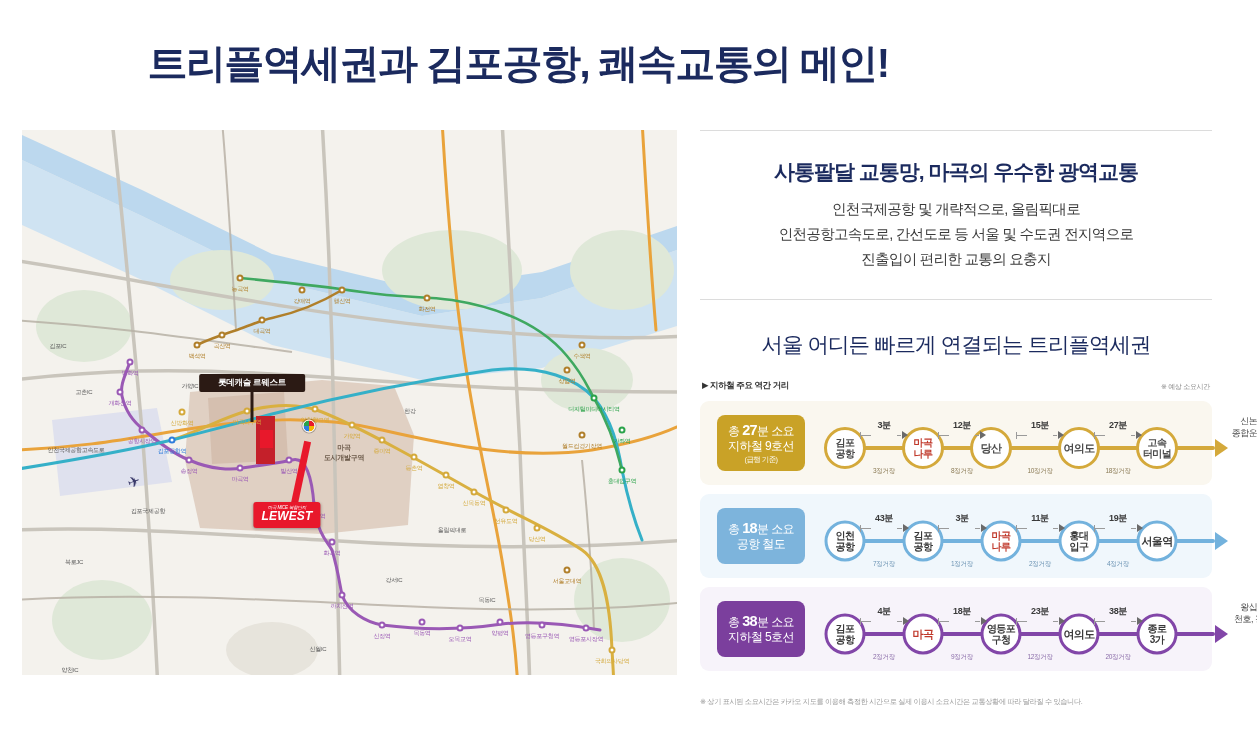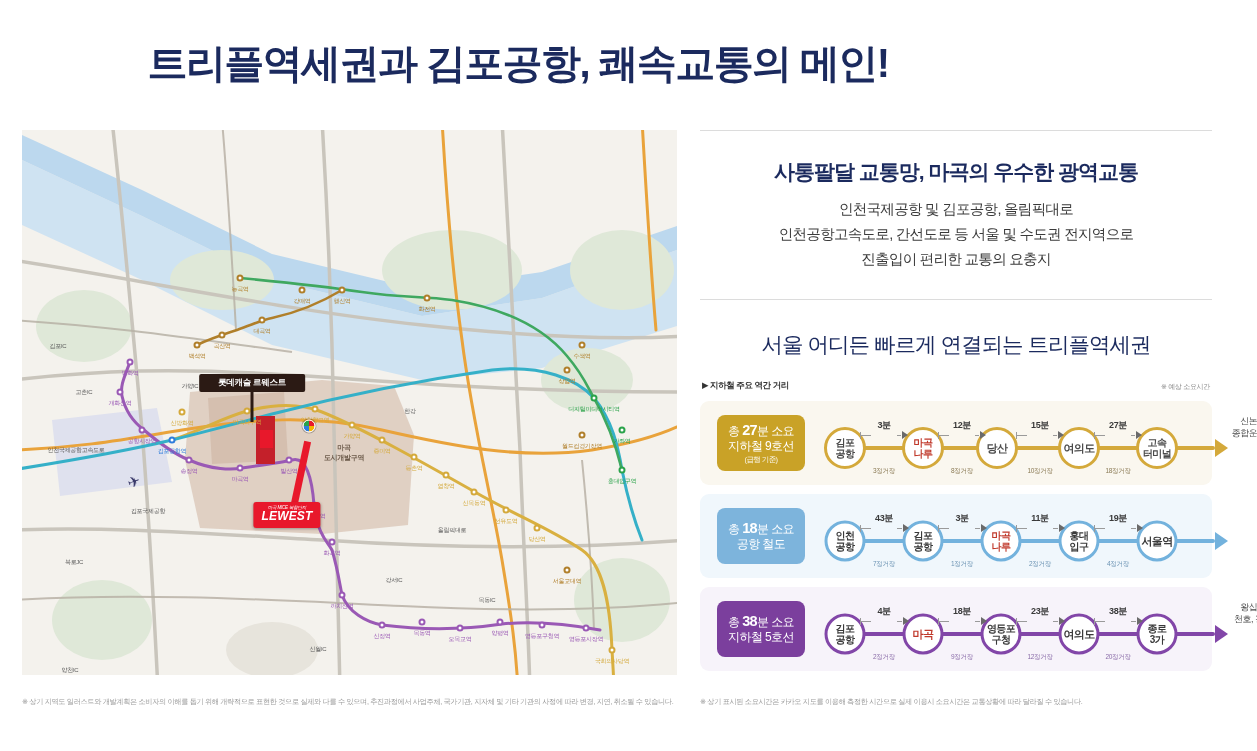--- a/index.html
+++ b/index.html
@@ -349,21 +349,21 @@
     <div class="map-label" style="left:322px; top:318px; font-size:7px; color:#6b5a4a; font-weight:700;">마곡</div>
     <div class="map-label" style="left:322px; top:328px; font-size:7px; color:#6b5a4a; font-weight:700;">도시개발구역</div>
   </div>
 
   <div class="right-col">
 
     <div class="divider"></div>
 
     <div class="sect-head">사통팔달 교통망, 마곡의 우수한 광역교통</div>
     <div class="sect-body">
-      <div>인천국제공항 및 김포공항, 올림픽대로</div>
+      <div>인천국제공항 및 개략적으로, 올림픽대로</div>
       <div>인천공항고속도로, 간선도로 등 서울 및 수도권 전지역으로</div>
       <div>진출입이 편리한 교통의 요충지</div>
     </div>
 
     <div class="divider" style="margin-top:27px;"></div>
 
     <div class="sect2-head">서울 어디든 빠르게 연결되는 트리플역세권</div>
 
     <div class="legend-row">
       <div class="legend-left">▶ 지하철 주요 역간 거리</div>
@@ -379,21 +379,21 @@
           </div>
           <div class="track">
             <div class="rail l9" style="left: 40px; width: 370px;"></div>
             <div class="rail-arrow l9" style="left: 410px;"></div>
             <div class="station l9" style="left: 40px; width: 42px; height: 42px; font-size: 10px;">
               <span>김포<br>공항</span>
             </div>
             <div class="station l9 hl" style="left: 118px; width: 42px; height: 42px; font-size: 10px;">
               <span>마곡<br>나루</span>
             </div>
-            <div class="station l9" style="left: 192px; width: 42px; height: 42px; font-size: 11px;">
+            <div class="station l9" style="left: 186px; width: 42px; height: 42px; font-size: 11px;">
               <span>당산</span>
             </div>
             <div class="station l9" style="left: 274px; width: 42px; height: 42px; font-size: 11px;">
               <span>여의도</span>
             </div>
             <div class="station l9" style="left: 352px; width: 42px; height: 42px; font-size: 10px;">
               <span>고속<br>터미널</span>
             </div>
             <div class="seg-time" style="left: 79px;">3분</div>
             <div class="seg-bar" style="left: 55px;"></div>
@@ -517,16 +517,15 @@
             <div class="seg-line" style="left: 288.5px; width: 11.5px;"></div>
             <div class="seg-line" style="left: 326px; width: 4.5px;"></div>
             <div class="seg-tip" style="left: 331.5px;"></div>
             <div class="seg-stops l5" style="left: 313px;">20정거장</div>
             <div class="end-label" style="left: 412px;">왕십리<br>천호, 강동</div>
           </div>
         </div>
       </div>
   </div>
 
-  <div class="footnote fn-left">※ 상기 지역도 일러스트와 개발계획은 소비자의 이해를 돕기 위해 개략적으로 표현한 것으로 실제와 다를 수 있으며, 추진과정에서 사업주체, 국가기관, 지자체 및 기타 기관의 사정에 따라 변경, 지연, 취소될 수 있습니다.</div>
   <div class="footnote fn-right">※ 상기 표시된 소요시간은 카카오 지도를 이용해 측정한 시간으로 실제 이용시 소요시간은 교통상황에 따라 달라질 수 있습니다.</div>
 
 </div>
 
 </body></html>

